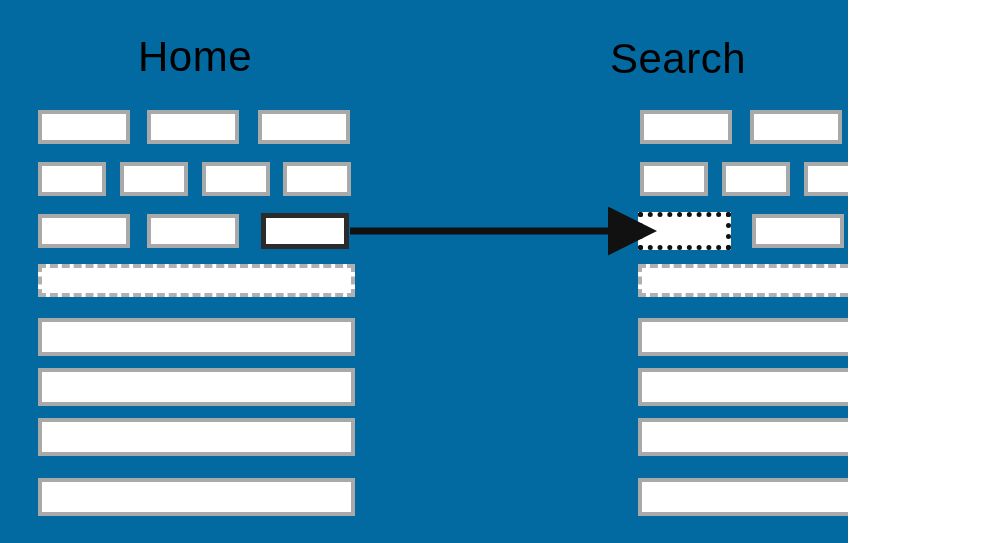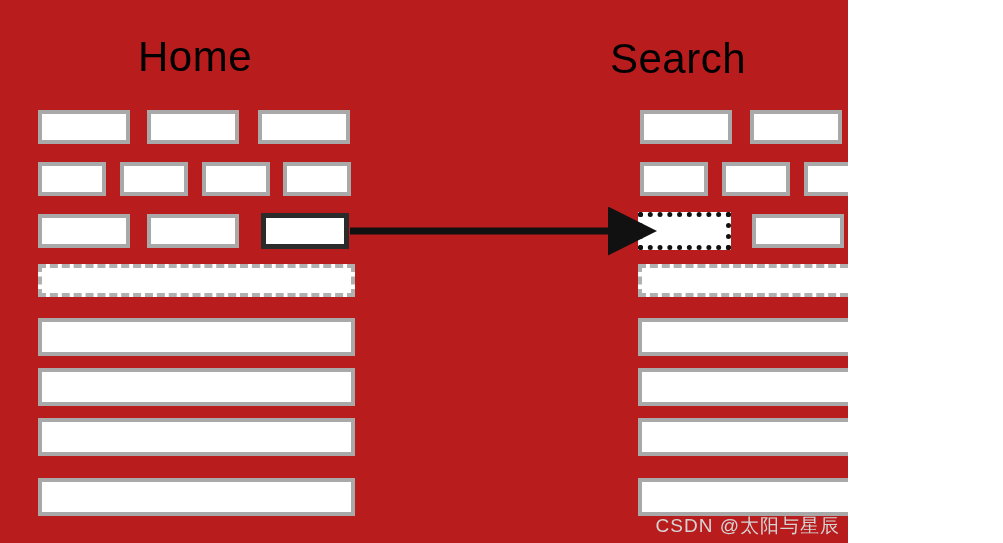--- a/index.html
+++ b/index.html
@@ -7,21 +7,21 @@
     padding: 0;
     background: #ffffff;
   }
   body {
     font-family: "Liberation Sans", sans-serif;
   }
   #canvas {
     position: relative;
     width: 848px;
     height: 543px;
-    background: #b91c1c;
+    background: #0369a1;
     overflow: hidden;
   }
 
   
   .col-title {
     position: absolute;
     font-size: 42px;
     font-weight: 400;
     color: #000000;
     letter-spacing: 0.5px;
@@ -115,15 +115,14 @@
   <svg id="arrow-group" viewBox="0 0 1003 543" preserveAspectRatio="none">
     <defs>
       <marker id="arrowhead" markerWidth="7" markerHeight="7" refX="0" refY="3.5" orient="auto" markerUnits="strokeWidth">
         <polygon points="0 0, 7 3.5, 0 7" fill="#111111"></polygon>
       </marker>
     </defs>
     <line id="arrow-line" stroke="#111111" stroke-width="7" marker-end="url(#arrowhead)" x1="350" y1="231" x2="608" y2="231"></line>
   </svg>
 
 
-  <div id="watermark">CSDN @太阳与星辰</div>
 
 </div>
 
 </body></html>

